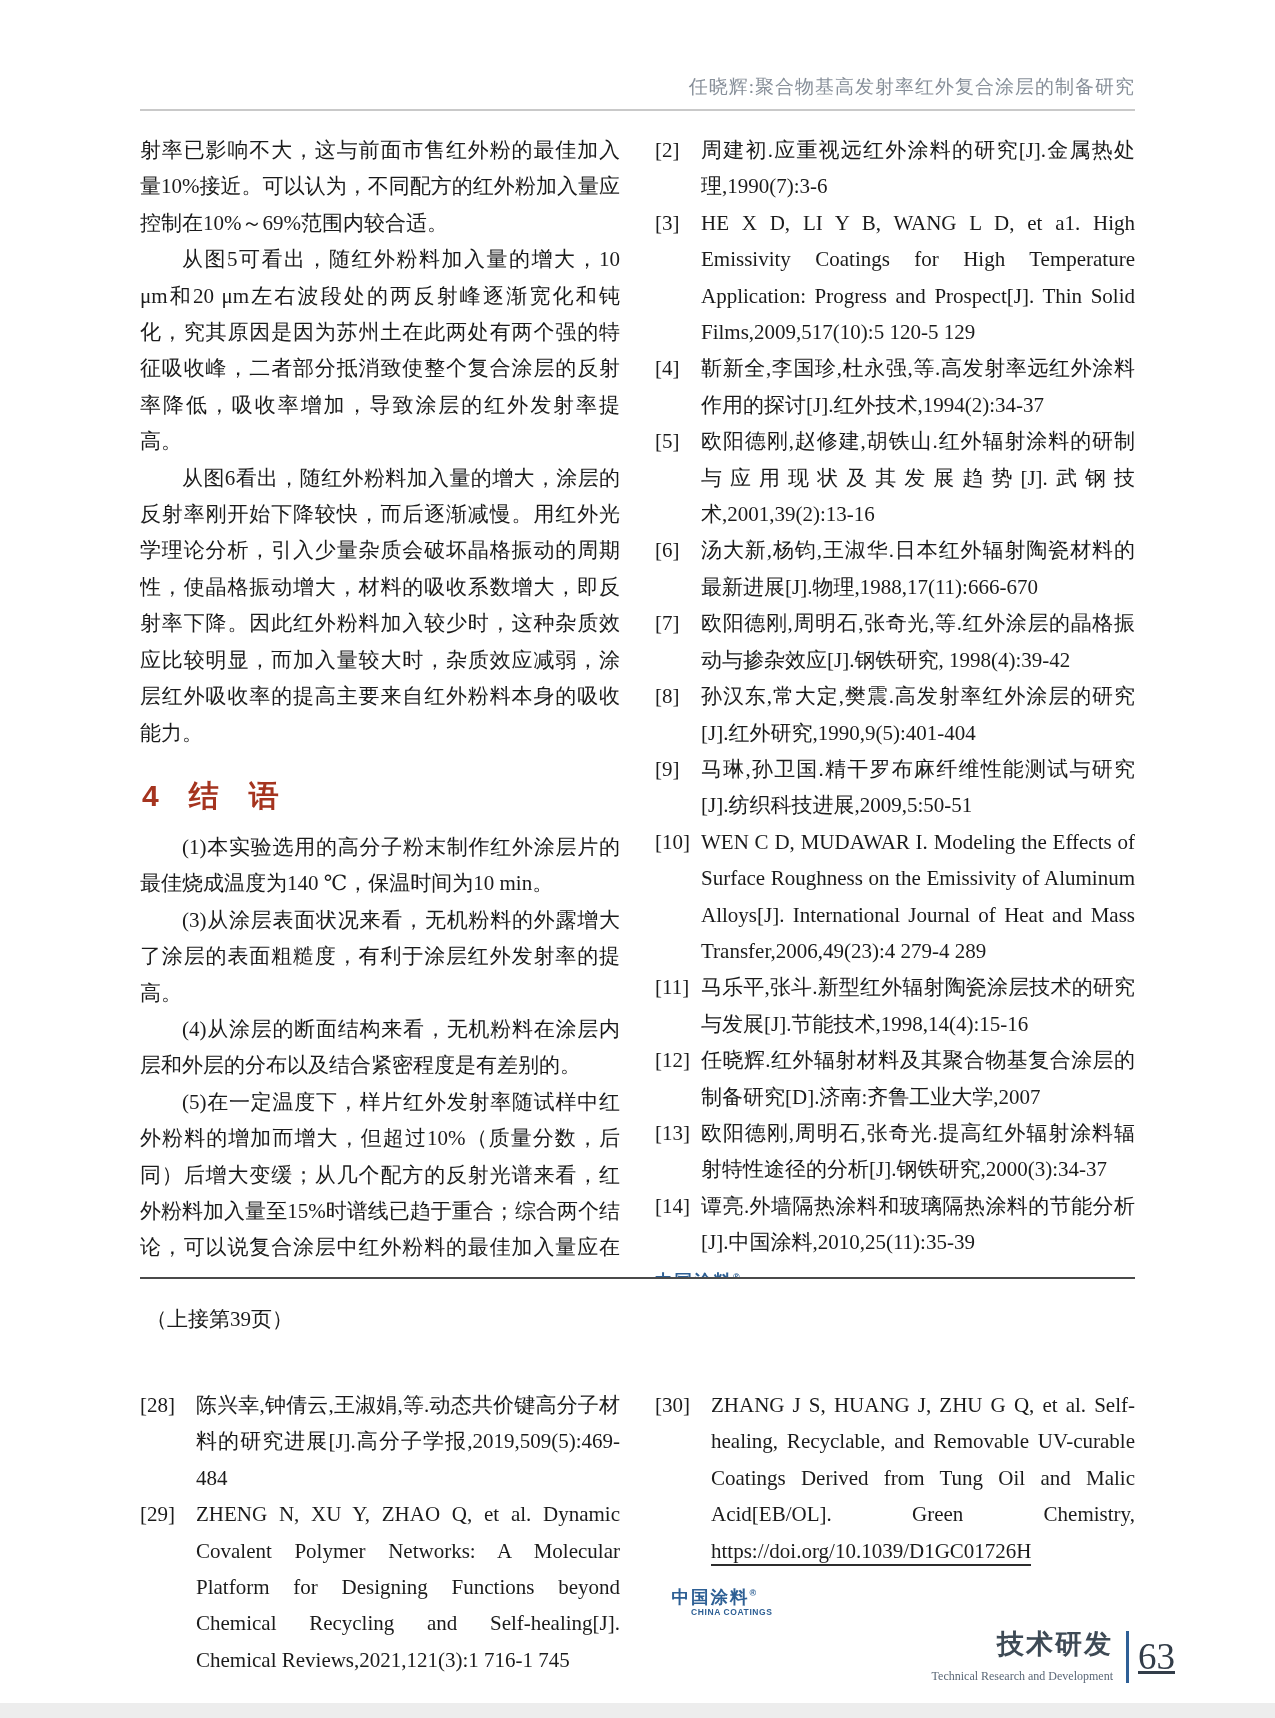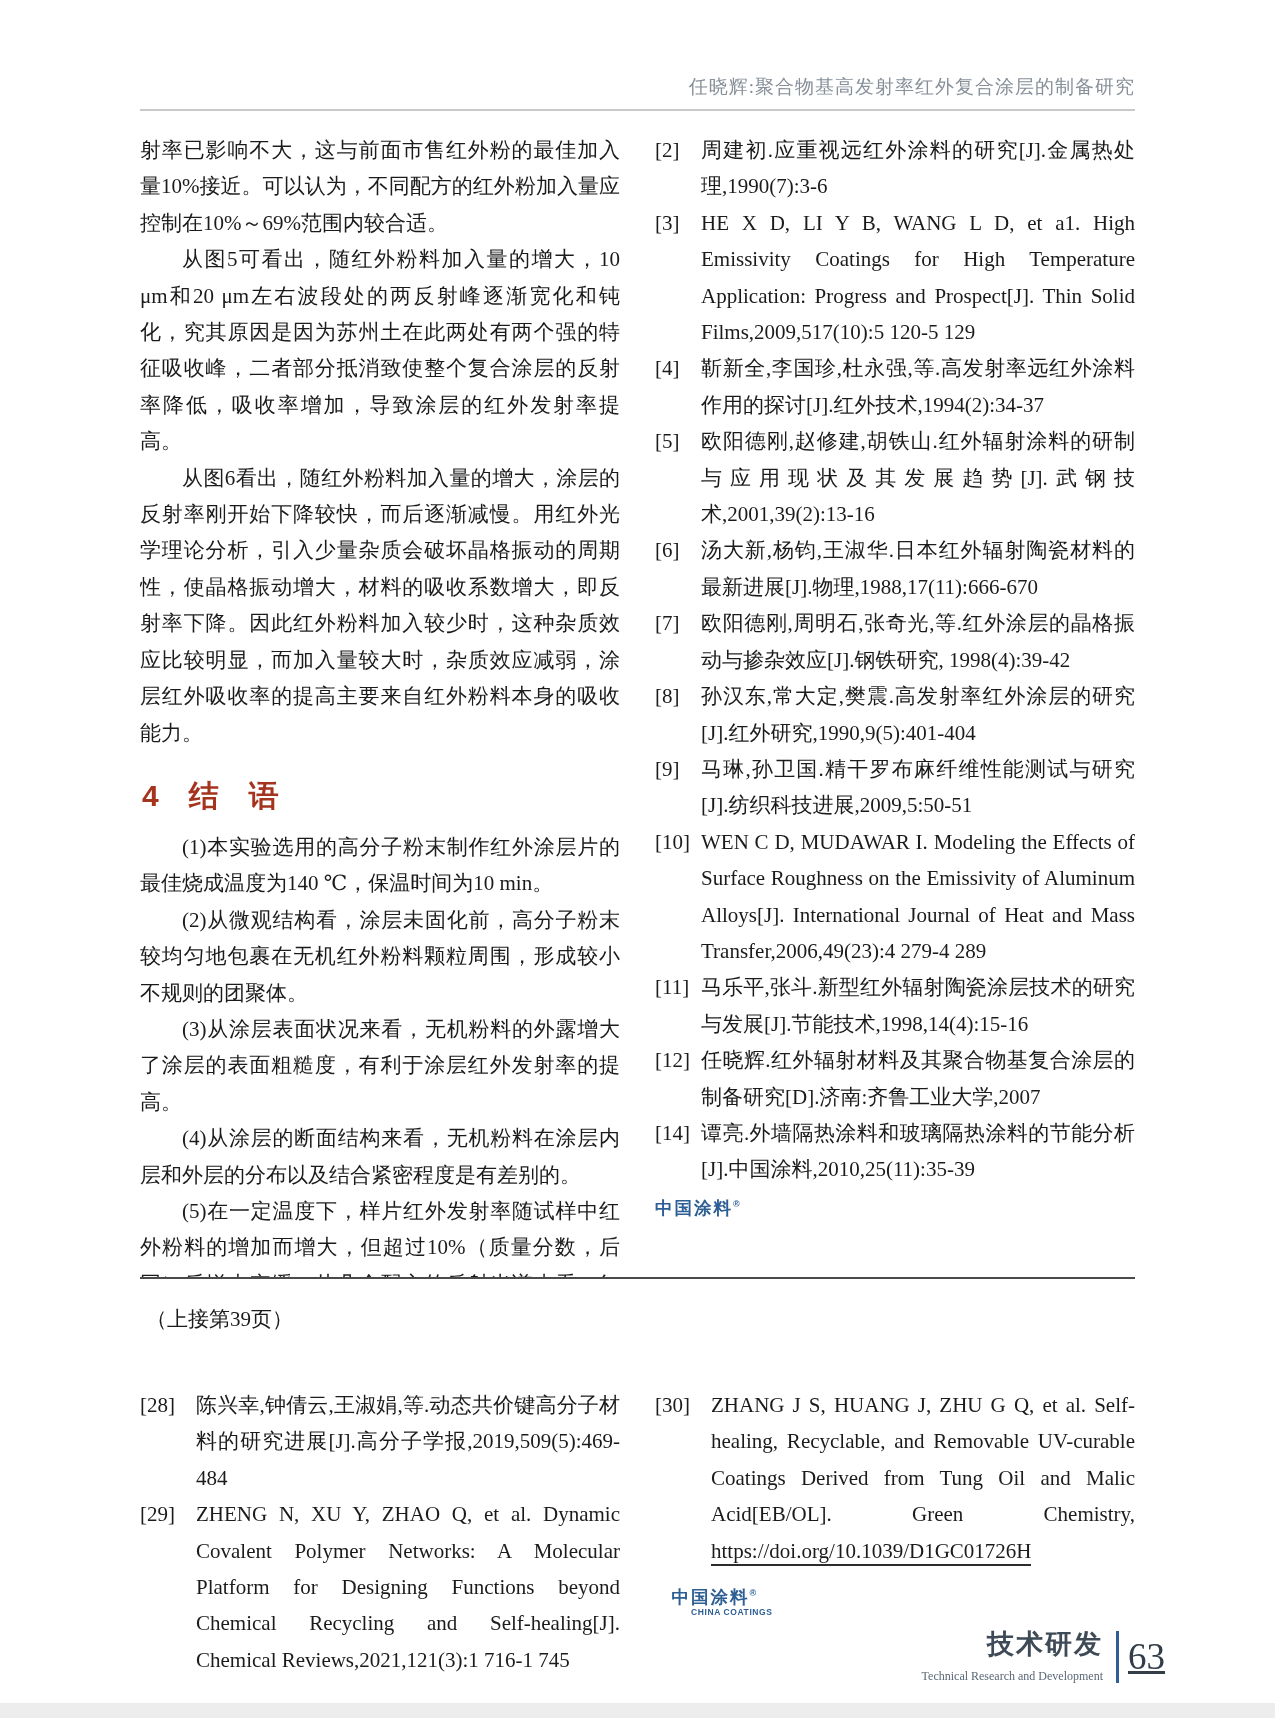--- a/index.html
+++ b/index.html
@@ -57,21 +57,21 @@
     font-family:"Liberation Sans","DejaVu Sans",sans-serif; font-weight:bold;
     font-size:8.5px; letter-spacing:0.6px; color:#2d5f94; white-space:nowrap;margin-left:36px;
   }
 
   
   .section-divider { border-top:2px solid #4a4a4a; }
   .cont-note { margin:26px 0 0 6px; font-size:21px; }
   .bottom-cols { margin-top:54px; }
 
   
-  .footer { position:absolute; right:110px; bottom:34px; display:flex; align-items:center; }
+  .footer { position:absolute; right:100px; bottom:34px; display:flex; align-items:center; }
   .footer-labels { text-align:right; }
   .footer-cn {
     font-family:"Liberation Sans","DejaVu Sans",sans-serif; font-weight:600;
     font-size:27px; letter-spacing:2px; color:#3e4a55; line-height:1.05;
   }
   .footer-en { font-size:12px; color:#5a6776; margin-top:11px; white-space:nowrap; }
   .footer-bar { width:3px; height:52px; background:#2e5f96; margin:0 9px 0 13px; }
   .footer-num { font-size:37px; color:#333d49;text-decoration:underline; }
 
   .bottom-edge { position:absolute; left:0; bottom:0; width:100%; height:15px; background:#ededed; }
@@ -91,21 +91,20 @@
         <p class="body-p">射率已影响不大，这与前面市售红外粉的最佳加入量10%接近。可以认为，不同配方的红外粉加入量应控制在10%～69%范围内较合适。</p>
         <p class="body-p ind">从图5可看出，随红外粉料加入量的增大，10 μm和20 μm左右波段处的两反射峰逐渐宽化和钝化，究其原因是因为苏州土在此两处有两个强的特征吸收峰，二者部分抵消致使整个复合涂层的反射率降低，吸收率增加，导致涂层的红外发射率提高。</p>
         <p class="body-p ind">从图6看出，随红外粉料加入量的增大，涂层的反射率刚开始下降较快，而后逐渐减慢。用红外光学理论分析，引入少量杂质会破坏晶格振动的周期性，使晶格振动增大，材料的吸收系数增大，即反射率下降。因此红外粉料加入较少时，这种杂质效应比较明显，而加入量较大时，杂质效应减弱，涂层红外吸收率的提高主要来自红外粉料本身的吸收能力。</p>
 
         <h2 class="section-heading">
           <span class="h-num">4</span>
           <span class="h-title">结　语</span>
         </h2>
 
         <p class="body-p ind">(1)本实验选用的高分子粉末制作红外涂层片的最佳烧成温度为140 ℃，保温时间为10 min。</p>
-        <p class="body-p ind">(2)从微观结构看，涂层未固化前，高分子粉末较均匀地包裹在无机红外粉料颗粒周围，形成较小不规则的团聚体。</p>
         <p class="body-p ind">(3)从涂层表面状况来看，无机粉料的外露增大了涂层的表面粗糙度，有利于涂层红外发射率的提高。</p>
         <p class="body-p ind">(4)从涂层的断面结构来看，无机粉料在涂层内层和外层的分布以及结合紧密程度是有差别的。</p>
         <p class="body-p ind">(5)在一定温度下，样片红外发射率随试样中红外粉料的增加而增大，但超过10%（质量分数，后同）后增大变缓；从几个配方的反射光谱来看，红外粉料加入量至15%时谱线已趋于重合；综合两个结论，可以说复合涂层中红外粉料的最佳加入量应在10%～15%。</p>
 
       </div>
 
       <div class="col">
         <div class="ref">
           <span class="num">[2]</span>
           <span class="txt">周建初.应重视远红外涂料的研究[J].金属热处理,1990(7):3-6</span>
@@ -142,20 +141,24 @@
           <span class="num">[10]</span>
           <span class="txt">WEN C D, MUDAWAR I. Modeling the Effects of Surface Roughness on the Emissivity of Aluminum Alloys[J]. International Journal of Heat and Mass Transfer,2006,49(23):4 279-4 289</span>
         </div>
         <div class="ref">
           <span class="num">[11]</span>
           <span class="txt">马乐平,张斗.新型红外辐射陶瓷涂层技术的研究与发展[J].节能技术,1998,14(4):15-16</span>
         </div>
         <div class="ref">
           <span class="num">[12]</span>
           <span class="txt">任晓辉.红外辐射材料及其聚合物基复合涂层的制备研究[D].济南:齐鲁工业大学,2007</span>
+        </div>
+        <div class="ref">
+          <span class="num">[13]</span>
+          <span class="txt">欧阳德刚,周明石,张奇光.提高红外辐射涂料辐射特性途径的分析[J].钢铁研究,2000(3):34-37</span>
         </div>
         <div class="ref">
           <span class="num">[14]</span>
           <span class="txt">谭亮.外墙隔热涂料和玻璃隔热涂料的节能分析[J].中国涂料,2010,25(11):35-39</span>
         </div>
 
         <div class="logo logo-top">
           <div class="logo-cn"><span>中国涂料</span><span class="logo-reg">®</span></div>
 
         </div>

